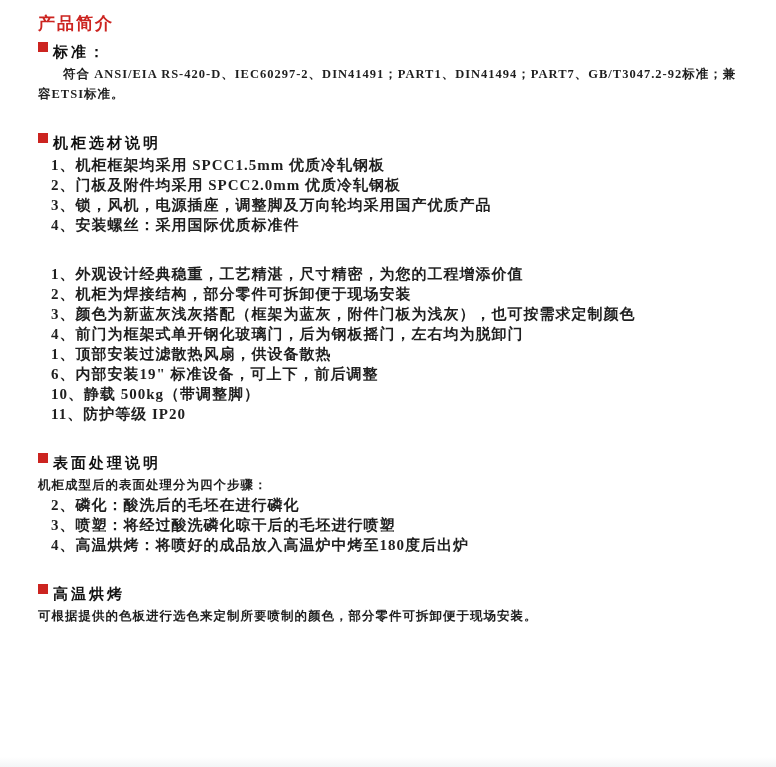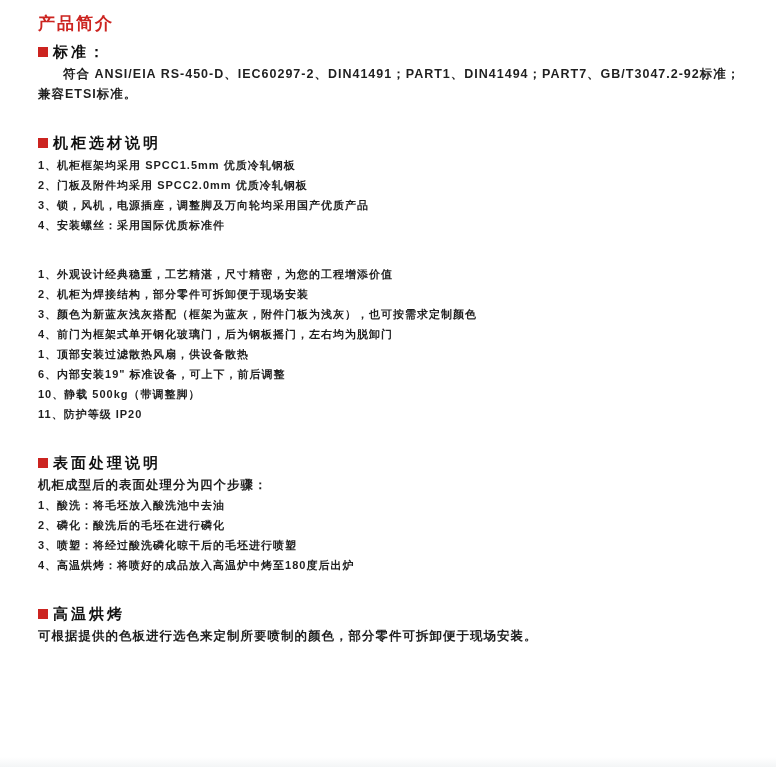--- a/index.html
+++ b/index.html
@@ -11,34 +11,35 @@
   body{
     width:776px;height:767px;
     background:#ffffff;
     font-family:"Liberation Sans",sans-serif;
     color:var(--ink);
     overflow:hidden;
     position:relative;
   }
   .page{
     padding:14px 34px 0 38px;
+    font-family:Liberation Serif, serif;
   }
   .doc-title{
     margin:0;
     font-size:17px;
     line-height:20px;
     font-weight:700;
     letter-spacing:2px;
     color:var(--accent);
   }
   .section{margin-top:29px;}
   .section:first-child{margin-top:8px;}
   .section-heading{
     display:flex;
-    align-items:center;
+    align-items:flex-start;
     gap:5px;
     margin-bottom:2px;
   }
   .bullet{
     width:10px;height:10px;
     background:var(--accent);
     flex:0 0 auto;
   }
   .heading-text{
     font-size:15px;
@@ -54,44 +55,45 @@
     font-weight:700;
     letter-spacing:1px;
   }
   .para.indent{text-indent:2em;}
   .items{
     margin:0;
     padding:0;
     list-style:none;
   }
   .item{
-    font-size:11px;
+    font-size:15px;
     line-height:20px;
     font-weight:700;
     letter-spacing:1px;
+    margin-left:13px;
   }
   .bottom-strip{
     position:absolute;
     left:0;right:0;bottom:0;
     height:10px;
     background:linear-gradient(180deg,#ffffff 0%,#f3f5f6 100%);
   }
 </style>
 </head>
 <body>
 
 <div class="page">
   <h1 class="doc-title">产品简介</h1>
   <div id="sections">
   <section class="section">
     <div class="section-heading">
       <span class="bullet"></span>
       <span class="heading-text">标准：</span>
     </div>
-    <p class="para indent">符合 ANSI/EIA RS-450-D、IEC60297-2、DIN41491；PART1、DIN41494；PART7、GB/T3047.2-92标准；兼容ETSI标准。</p>
+    <p class="para indent">符合 ANSI/EIA RS-420-D、IEC60297-2、DIN41491；PART1、DIN41494；PART7、GB/T3047.2-92标准；兼容ETSI标准。</p>
 
   </section>
 
   <section class="section">
     <div class="section-heading">
       <span class="bullet"></span>
       <span class="heading-text">机柜选材说明</span>
     </div>
 
     <ul class="items">
@@ -117,21 +119,20 @@
   </section>
 
   <section class="section">
     <div class="section-heading">
       <span class="bullet"></span>
       <span class="heading-text">表面处理说明</span>
     </div>
 
     <p class="para">机柜成型后的表面处理分为四个步骤：</p>
     <ul class="items">
-          <li class="item">1、酸洗：将毛坯放入酸洗池中去油</li>
           <li class="item">2、磷化：酸洗后的毛坯在进行磷化</li>
           <li class="item">3、喷塑：将经过酸洗磷化晾干后的毛坯进行喷塑</li>
           <li class="item">4、高温烘烤：将喷好的成品放入高温炉中烤至180度后出炉</li>
         </ul>
   </section>
 
   <section class="section">
     <div class="section-heading">
       <span class="bullet"></span>
       <span class="heading-text">高温烘烤</span>

